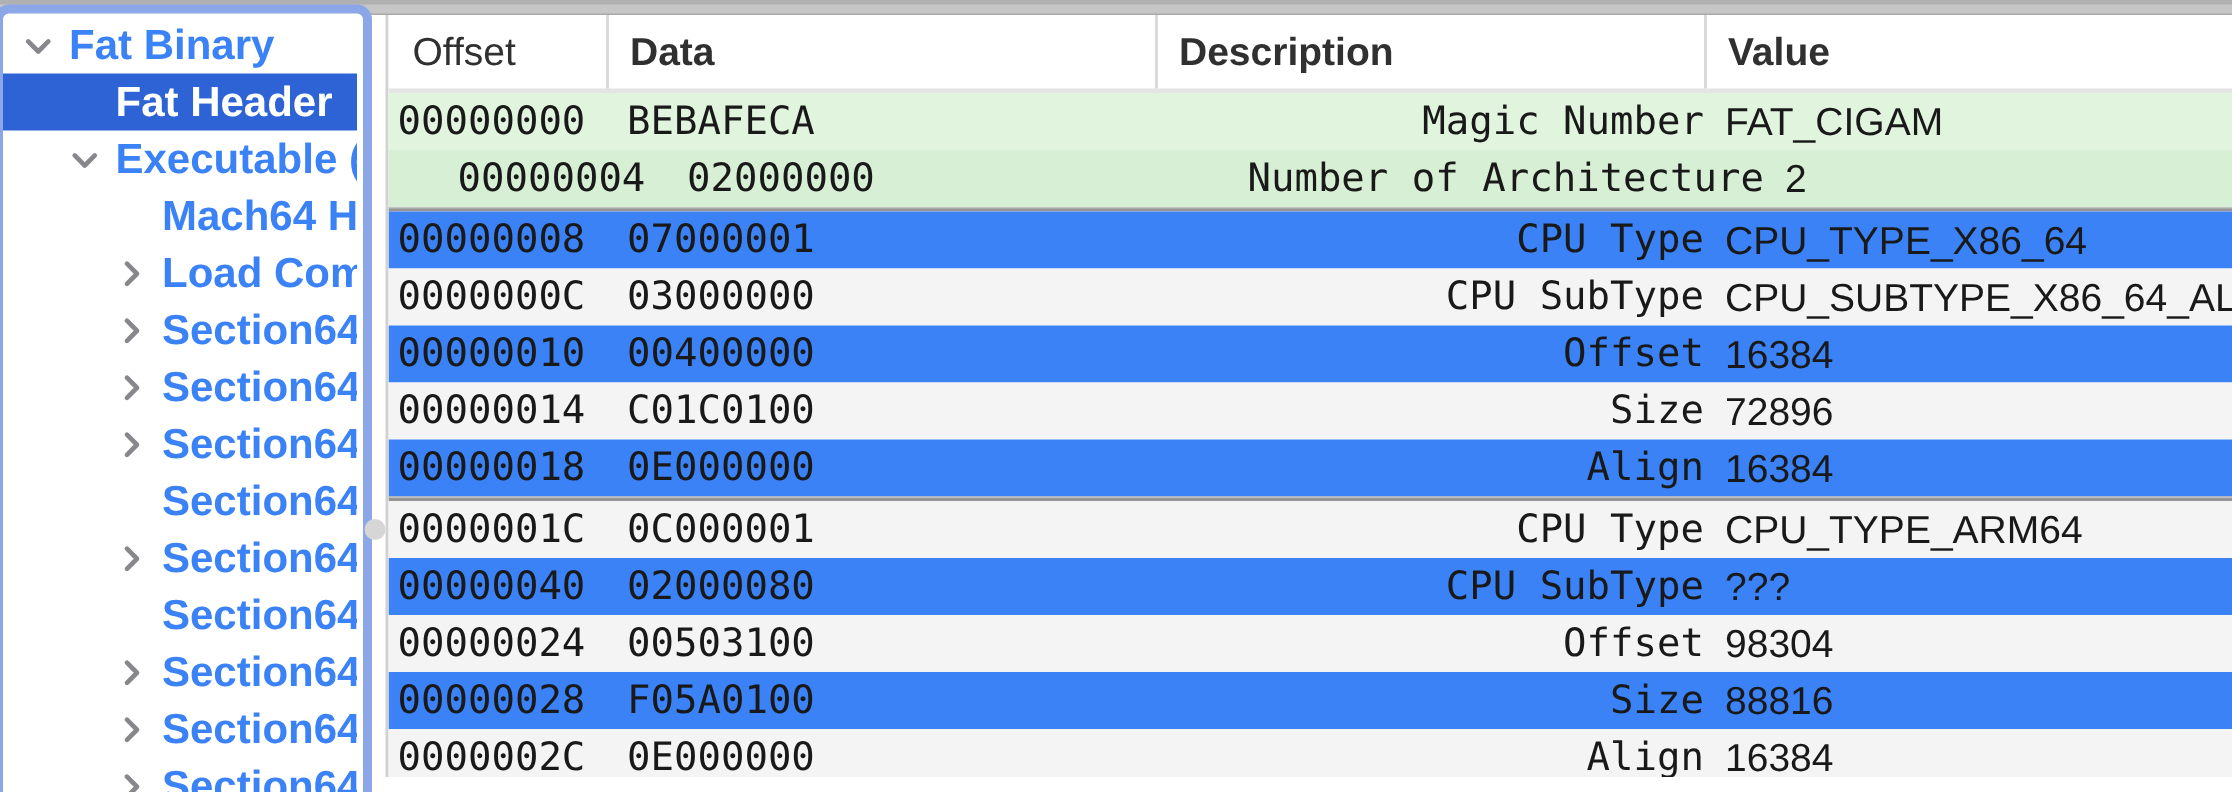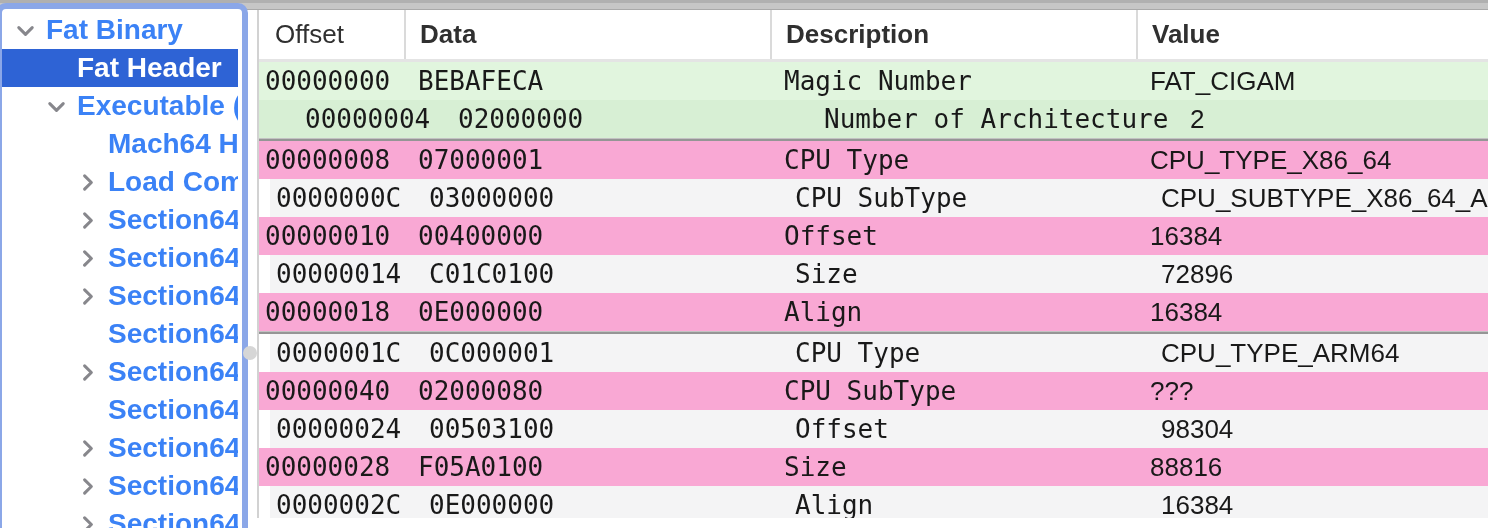--- a/index.html
+++ b/index.html
@@ -32,35 +32,35 @@
   
   .table { position:absolute; left:257px; top:10px; width:1231px; height:508px;
            background:#fff; border-left:2px solid #d2d2d2; overflow:hidden; }
   .thead { height:52px; display:flex; align-items:stretch;
            border-bottom:3px solid #e4e4e4; background:#fff; }
   .th { display:flex; align-items:center; font-size:26px; color:#303030;
         padding-left:14px; overflow:hidden; white-space:nowrap; }
   .th:not(:first-child) { border-left:2px solid #dadada;font-weight:bold; }
   .col-offset { width:145px; min-width:145px; }
   .col-data   { width:366px; min-width:366px; }
-  .col-desc   { width:366px; min-width:366px; }
+  .col-desc   { width:366px; min-width:366px;text-align:right; }
   .col-value  { flex:1; }
   .th.col-offset { padding-left:16px; }
 
   .tbody { }
   .tr { display:flex; height:38px; align-items:center; white-space:nowrap; }
   .td { font-family:"DejaVu Sans Mono","Liberation Mono",monospace;
         font-size:26px; color:#191919; padding-left:14px; overflow:hidden;
         white-space:nowrap; }
   .td.col-offset { padding-left:6px; }
   .td.col-value  { font-family:"Liberation Sans",sans-serif; }
   .bg-green1 { background:var(--green1,#e1f5de); }
   .bg-green2 { background:var(--green2,#d7efd4);padding-left:40px; }
-  .bg-white  { background:#f9a8d4; }
-  .bg-gray   { background:var(--alt,#f4f4f5);margin-left:11px; }
+  .bg-white  { background:#3b82f6; }
+  .bg-gray   { background:var(--alt,#f4f4f5); }
   .group-sep { height:3px; background:var(--sep,#959595);
                border-top:1px solid #c2c2c2; }
 </style>
 </head>
 <body>
 
 <div class="top-bar"></div>
 
 <div class="sidebar">
   <div class="tree">

